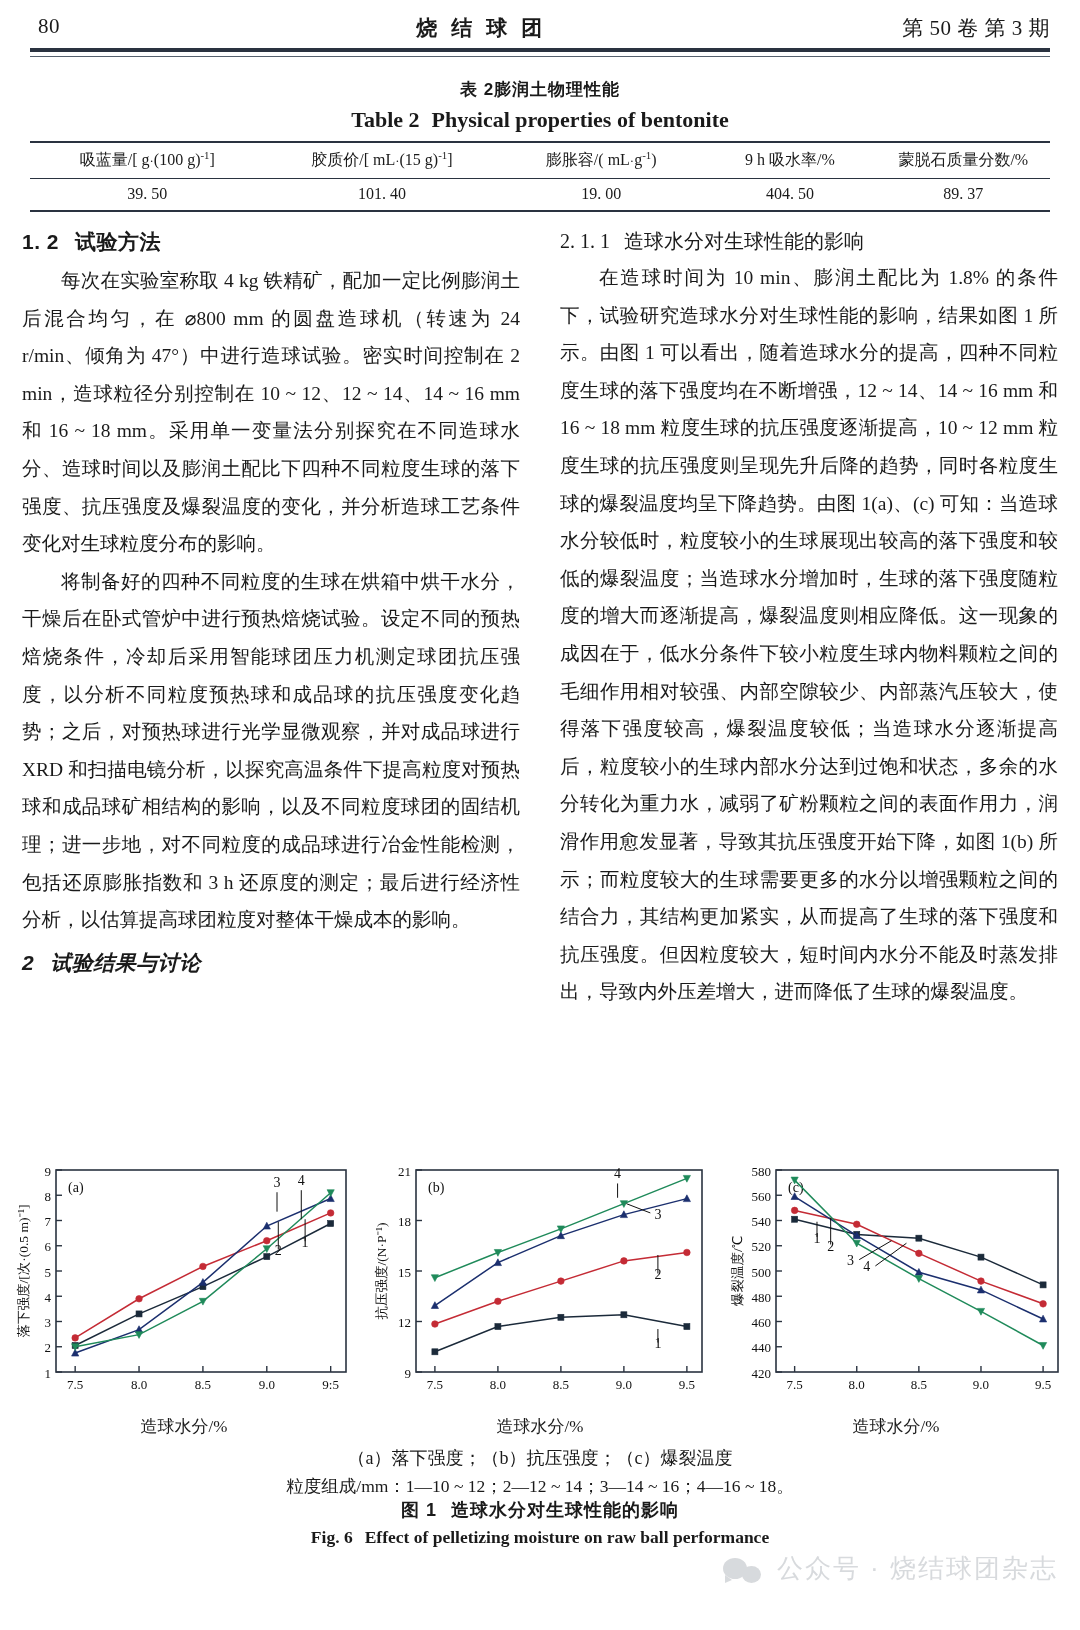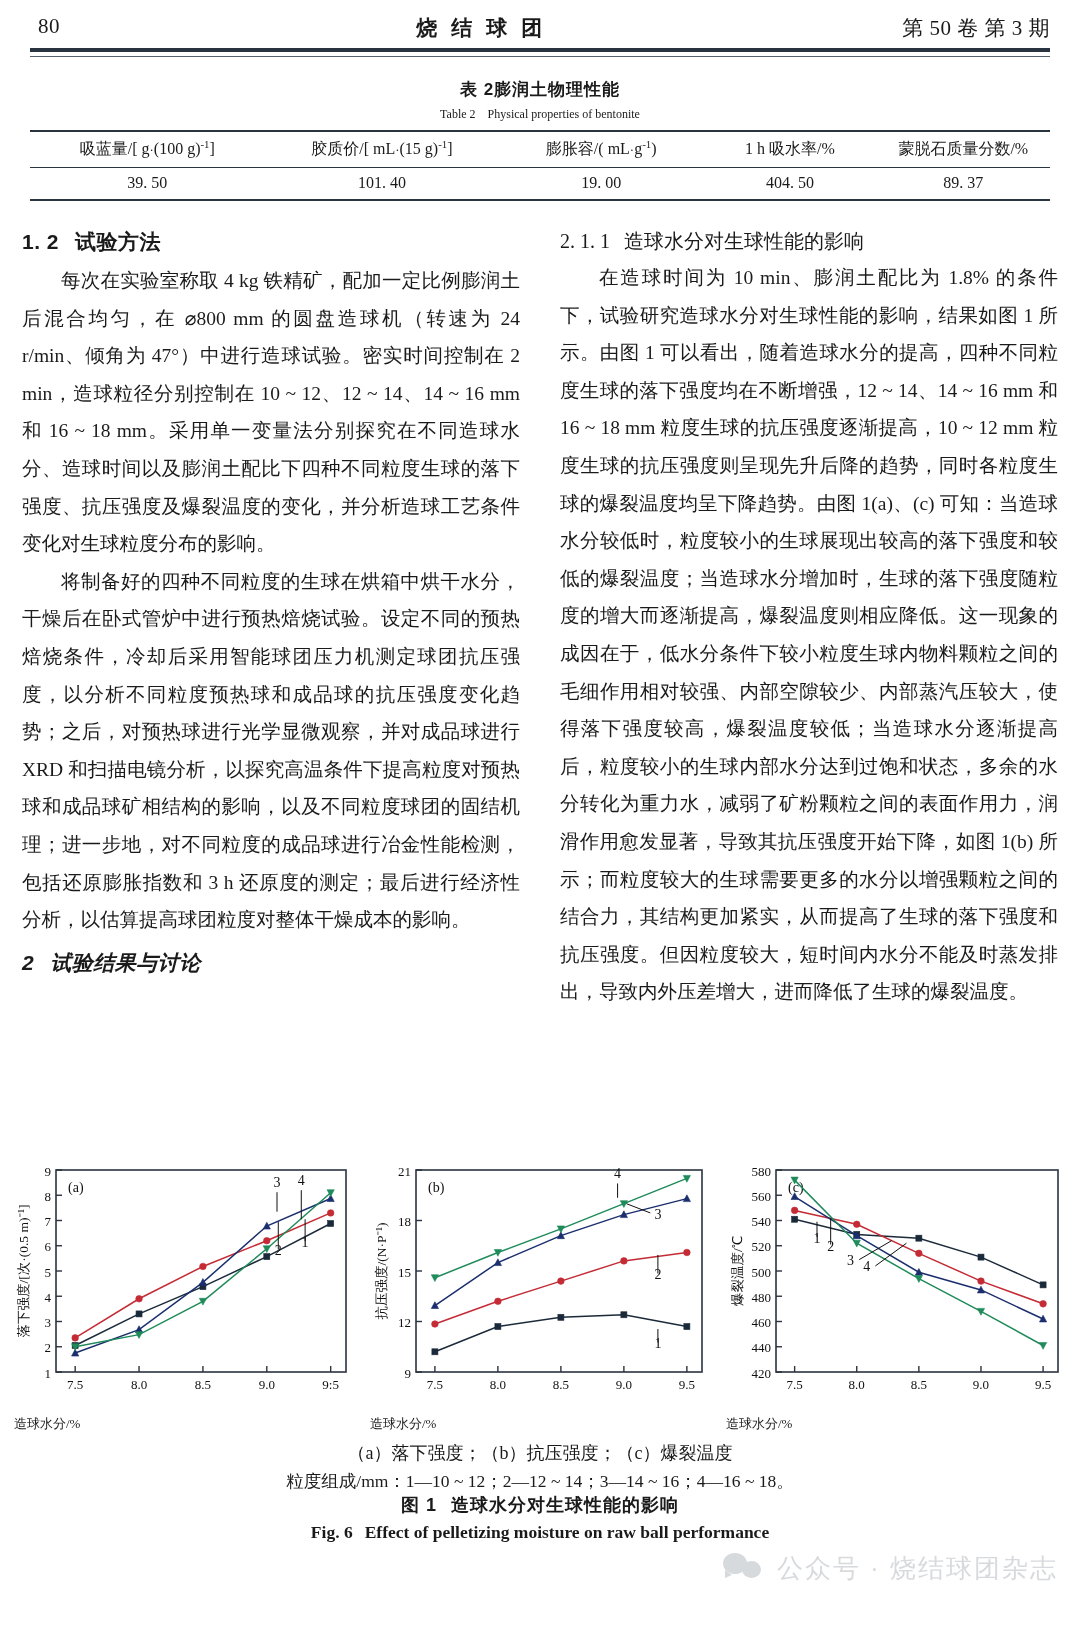--- a/index.html
+++ b/index.html
@@ -66,22 +66,22 @@
     font-family: "Liberation Sans", sans-serif;
     font-weight: bold;
     font-size: 17px;
     letter-spacing: 1px;
     margin-bottom: 6px;
   }
   .tbl-title-cn .num { }
   .tbl-title-en {
     text-align: center;
     font-family: "Liberation Serif", serif;
-    font-weight: normal;
-    font-size: 12px;
+    font-weight: bold;
+    font-size: 22px;
     margin-bottom: 8px;
   }
   .tbl-title-en .num { margin-right: 12px; }
   table.bentonite {
     width: 100%;
     border-collapse: collapse;
     font-size: 16px;
   }
   table.bentonite thead th {
     border-top: 2.5px solid #2a3340;
@@ -154,22 +154,22 @@
     left: 14px;
     width: 1052px;
   }
   .charts {
     display: flex;
     justify-content: space-between;
     align-items: flex-start;
   }
   .chartbox { width: 340px; position: relative; }
   .axis-label {
-    text-align: left;
-    font-size: 13px;
+    text-align: center;
+    font-size: 17px;
     margin-top: 1px;
     font-family: "Liberation Serif", serif;
   }
   .cap {
     text-align: center;
     font-size: 18px;
     margin-top: 8px;
     font-family: "Liberation Serif", serif;
   }
   .cap.small { font-size: 17.5px; margin-top: 4px; }
@@ -189,21 +189,21 @@
     margin-top: 5px;
   }
   .figcap-en .n { margin-right: 12px; }
 
   
   .watermark {
     position: absolute;
     right: 22px;
     bottom: 44px;
     display: flex;
-    align-items: flex-start;
+    align-items: flex-end;
     gap: 10px;
     opacity: .72;
     pointer-events: none;
   }
   .wm-text {
     font-family: "Liberation Sans", sans-serif;
     font-size: 26px;
     color: #c9ccd0;
     letter-spacing: 2px;
   }
@@ -243,21 +243,21 @@
     </div>
     <div class="tbl-title-en">
       <span class="num">Table 2</span><span>Physical properties of bentonite</span>
     </div>
     <table class="bentonite">
       <thead>
         <tr>
           <th style="width:23%">吸蓝量/[ g<span style="font-size:.8em">·</span>(100 g)<sup>-1</sup>]</th>
           <th style="width:23%">胶质价/[ mL<span style="font-size:.8em">·</span>(15 g)<sup>-1</sup>]</th>
           <th style="width:20%">膨胀容/( mL<span style="font-size:.8em">·</span>g<sup>-1</sup>)</th>
-          <th style="width:17%">1 h 吸水率/%</th>
+          <th style="width:17%">9 h 吸水率/%</th>
           <th style="width:17%">蒙脱石质量分数/%</th>
         </tr>
       </thead>
       <tbody>
         <tr>
           <td>39. 50</td>
           <td>101. 40</td>
           <td>19. 00</td>
           <td>404. 50</td>
           <td>89. 37</td>

